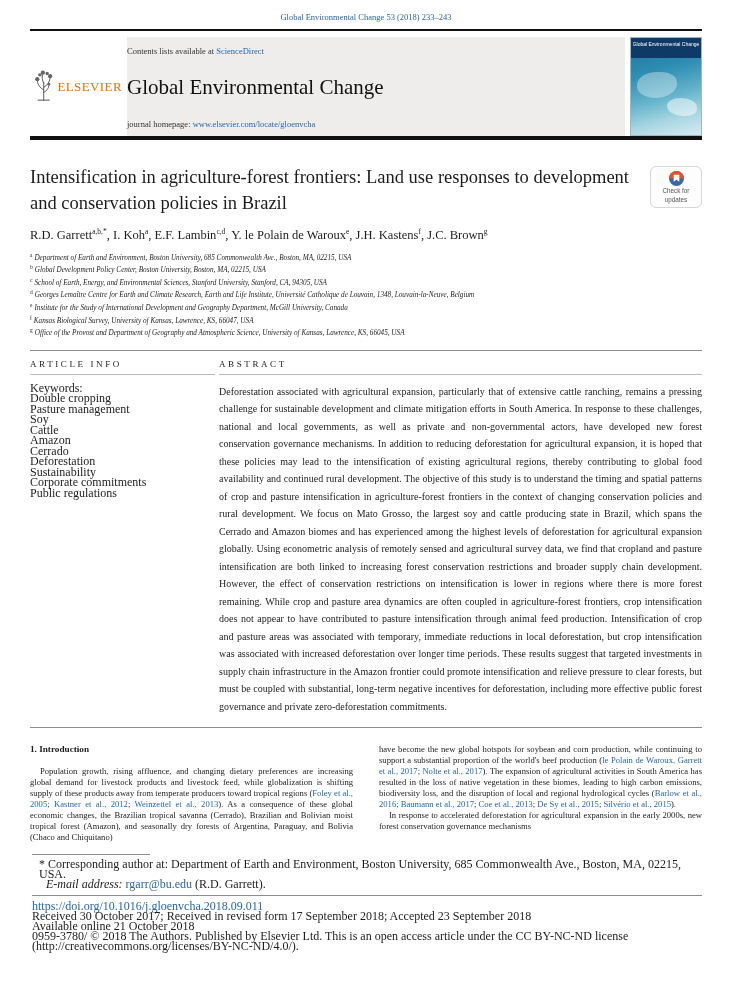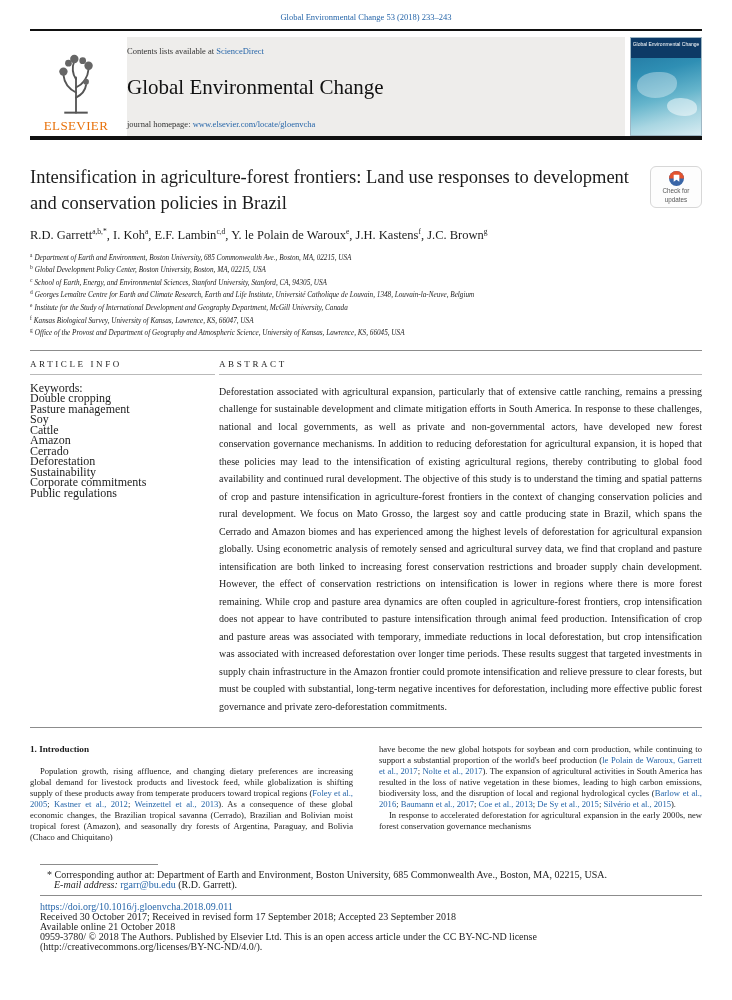--- a/index.html
+++ b/index.html
@@ -11,21 +11,21 @@
     position:relative;
     overflow:hidden;
   }
   .page { width:732px; height:988px; padding:12px 30px 0; position:relative; }
   a, .link { color:var(--link_blue,#2766a9); text-decoration:none; cursor:pointer; }
   .top-citation { text-align:center; font-size:8.5px; }
   .bar { background:#111; }
   .bar.thin { height:2px; margin-top:7px; }
   .bar.thick { height:4px; }
   .header-row { display:flex; align-items:stretch; margin-top:6px; height:99px; }
-  .logo-box { width:92px; display:flex; flex-direction:column; align-items:center; justify-content:flex-end; padding-bottom:2px; }
+  .logo-box { width:92px; display:flex; flex-direction:row; align-items:center; justify-content:flex-end; padding-bottom:2px; }
   .elsevier-text { font-size:13px; color:var(--elsevier_orange,#e8710a); letter-spacing:0.4px; margin-top:2px; }
   .header-center { flex:1; background:#eeedeb; margin:0 5px; display:flex; flex-direction:column; justify-content:space-between; padding:9px 0 7px; }
   .contents-line, .homepage-line { font-size:8.5px; color:#333; }
   .journal-title { font-size:21px; color:#111; font-weight:normal; }
   .cover-box { width:72px; height:99px; border:1px solid #9fb7c4; position:relative; overflow:hidden;
      background:linear-gradient(165deg,#1d6f9b 0%, #2f8fb4 35%, #66b5cc 60%, #a9d6e2 80%, #d7ecf2 100%); }
   .cover-band { position:absolute; top:0; left:0; right:0; height:20px; background:#0d3a66; color:#fff;
      font-size:5px; text-align:center; padding-top:3px; line-height:1.35; font-family:"Liberation Sans",sans-serif; }
   .cover-blob1 { position:absolute; width:40px; height:26px; left:6px; top:34px; background:rgba(255,255,255,.35); border-radius:50% 40% 55% 45%; }
   .cover-blob2 { position:absolute; width:30px; height:18px; right:4px; top:60px; background:rgba(255,255,255,.5); border-radius:45% 55% 40% 60%; }
@@ -46,21 +46,21 @@
   .info-heading { font-size:9px; letter-spacing:2.6px; color:#222; font-weight:normal; }
   .heading-rule { height:1px; background:#b9b9b9; margin:5px 0 8px; }
   .keywords-label { font-size:12px; line-height:10.5px; }
   .keyword { font-size:12px; line-height:10.5px; list-style:none; }
   .abstract-text { font-size:10px; line-height:17.5px; text-align:justify; }
   .section-heading { font-size:9.2px; font-weight:bold; }
   .body-cols { display:flex; gap:26px; margin-top:16px; }
   .col { flex:1; font-size:8.6px; line-height:10.9px; text-align:justify; }
   .col .section-heading { margin-bottom:11px; }
   .p-indent { text-indent:10px; }
-  .footer { position:absolute; left:40px; right:30px; bottom:36px; font-size:10px; line-height:9.9px; }
+  .footer { position:absolute; left:32px; right:30px; bottom:36px; font-size:12px; line-height:9.9px; }
   .footnote-rule { width:118px; height:1px; background:#8c8c8c; margin-bottom:5px; }
   .corr { padding-left:7px; }
   .email-line { padding-left:14px; }
   .email-label { font-style:italic; }
   .footer-rule { height:1px; background:#8c8c8c; margin:6px 0; }
 </style>
 </head>
 <body>
 
 <div class="page">

